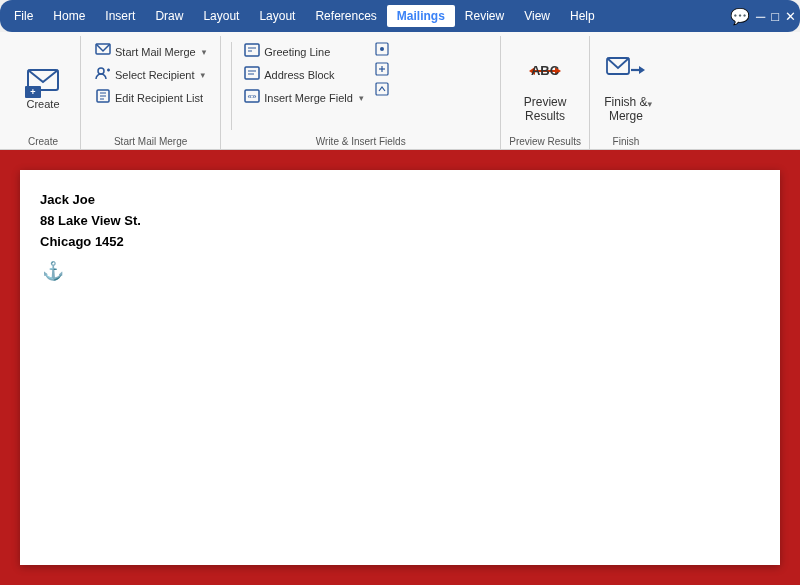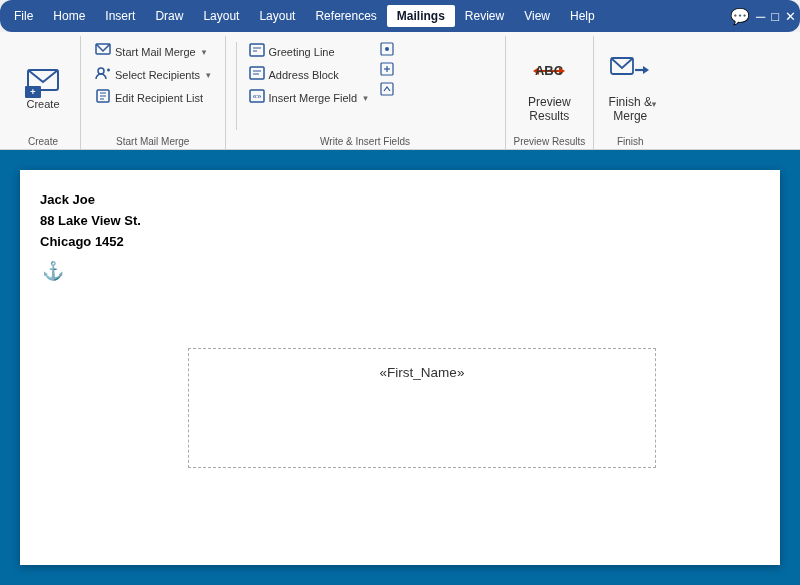--- a/index.html
+++ b/index.html
@@ -16,21 +16,21 @@
     }
     .menu-bar-item {
       color: white;
       padding: 4px 10px;
       font-size: 12px;
       cursor: pointer;
       border-radius: 2px;
     }
     .menu-bar-item.active {
       background: white;
-      color: #0f172a;
+      color: #3b82f6;
       font-weight: 600;
     }
     .menu-bar-spacer { flex: 1; }
     .menu-bar-icons {
       display: flex;
       gap: 6px;
       align-items: center;
       color: white;
       font-size: 16px;
     }
@@ -118,21 +118,21 @@
       cursor: pointer;
       border-radius: 2px;
       font-size: 11px;
       color: #333;
       border: 1px solid transparent;
       min-width: 52px;
     }
 
     
     .doc-area {
-      background: #0369a1;
+      background: #b91c1c;
       flex: 1;
       display: flex;
       justify-content: center;
       padding: 20px 16px;
       height: 435px;
     }
 
     .doc-page {
       background: white;
       width: 760px;
@@ -237,21 +237,21 @@
           </div>
           <div class="ribbon-btn-small">
             <span class="btn-icon-small">
               <svg width="16" height="16" viewBox="0 0 16 16">
                   <circle cx="6" cy="6" r="3" fill="none" stroke="#2b579a" stroke-width="1.5"></circle>
                   <path d="M1 14c0-3 2.5-5 5-5s5 2 5 5" fill="none" stroke="#2b579a" stroke-width="1.5"></path>
                   <line x1="12" y1="5" x2="15" y2="5" stroke="#2b579a" stroke-width="1.5"></line>
                   <line x1="13.5" y1="3.5" x2="13.5" y2="6.5" stroke="#2b579a" stroke-width="1.5"></line>
                 </svg>
             </span>
-            <span>Select Recipients</span>
+            <span>Select Recipient</span>
             <span class="dropdown-arrow">▾</span>
           </div>
           <div class="ribbon-btn-small">
             <span class="btn-icon-small">
               <svg width="16" height="16" viewBox="0 0 16 16">
                   <rect x="2" y="2" width="12" height="12" rx="1" fill="none" stroke="#2b579a" stroke-width="1.5"></rect>
                   <line x1="5" y1="5" x2="11" y2="5" stroke="#2b579a" stroke-width="1"></line>
                   <line x1="5" y1="8" x2="11" y2="8" stroke="#2b579a" stroke-width="1"></line>
                   <line x1="5" y1="11" x2="9" y2="11" stroke="#2b579a" stroke-width="1"></line>
                 </svg>
@@ -370,17 +370,14 @@
 
 <div class="doc-area">
   <div class="doc-page">
     <div class="doc-address">
       <div>Jack Joe</div>
       <div>88 Lake View St.</div>
       <div>Chicago 1452</div>
     </div>
     <div class="anchor-icon">⚓</div>
 
-    <div class="merge-field-box">
-      <span>«First_Name»</span>
-    </div>
   </div>
 </div>
 
 </body></html>

